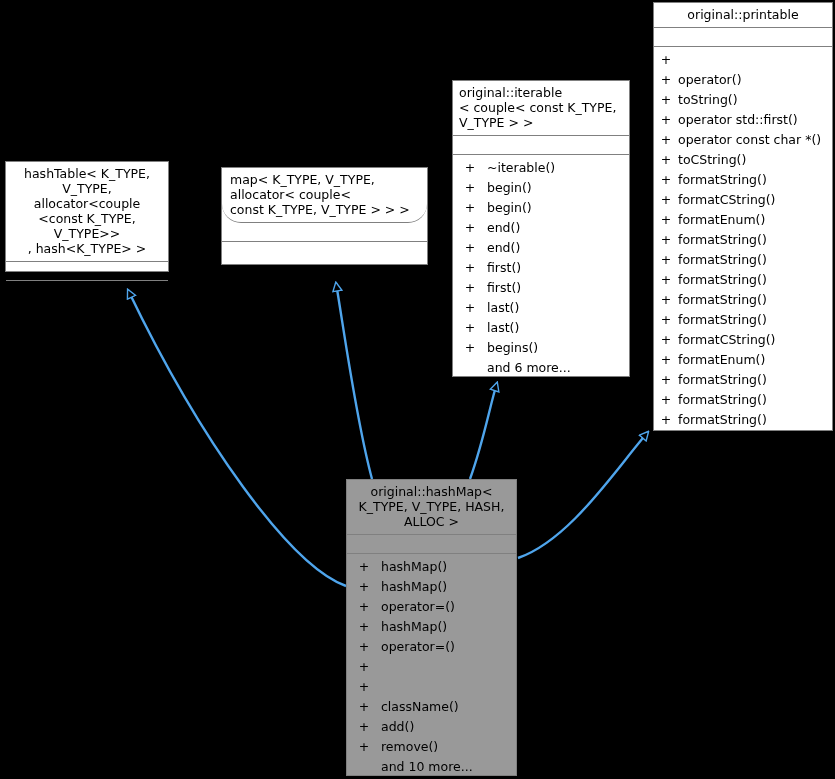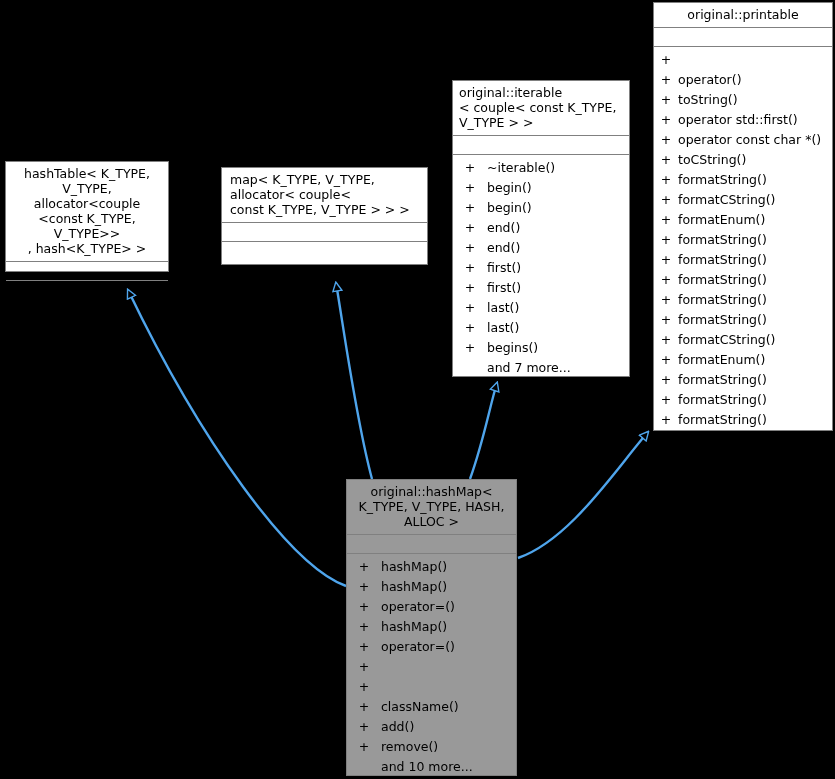--- a/index.html
+++ b/index.html
@@ -202,36 +202,36 @@
       <div class="op-row indent-wide">
           <span class="op-vis">+</span>
           <span class="op-name">last()</span>
         </div>
       <div class="op-row indent-wide">
           <span class="op-vis">+</span>
           <span class="op-name">begins()</span>
         </div>
       <div class="op-row indent-wide more">
           <span class="op-vis"></span>
-          <span class="op-name">and 7 more...</span>
+          <span class="op-name">and 6 more...</span>
         </div>
     </div>
   </div>
 
   <div class="uml-box" style="left:5px;top:161px;width:164px;height:111px;">
     <div class="box-title">hashTable&lt; K_TYPE,
 V_TYPE, allocator&lt;couple
 &lt;const K_TYPE, V_TYPE&gt;&gt;
 , hash&lt;K_TYPE&gt;  &gt;</div>
     <div class="box-attrs"></div>
     <div class="box-ops" style="height:19px;"></div>
   </div>
 
   <div class="uml-box" style="left:221px;top:167px;width:207px;height:98px;">
-    <div class="box-title" style="text-align:left;padding-left:8px;">map&lt; K_TYPE, V_TYPE,
+    <div class="box-title" style="text-align:left;padding-left:8px;border-radius:19px;">map&lt; K_TYPE, V_TYPE,
 allocator&lt; couple&lt;
 const K_TYPE, V_TYPE &gt; &gt; &gt;</div>
     <div class="box-attrs"></div>
     <div class="box-ops" style="height:19px;"></div>
   </div>
 
   <div class="uml-box highlight" style="left:346px;top:479px;width:171px;height:297px;">
     <div class="box-title">original::hashMap&lt;
 K_TYPE, V_TYPE, HASH,
 ALLOC &gt;</div>

